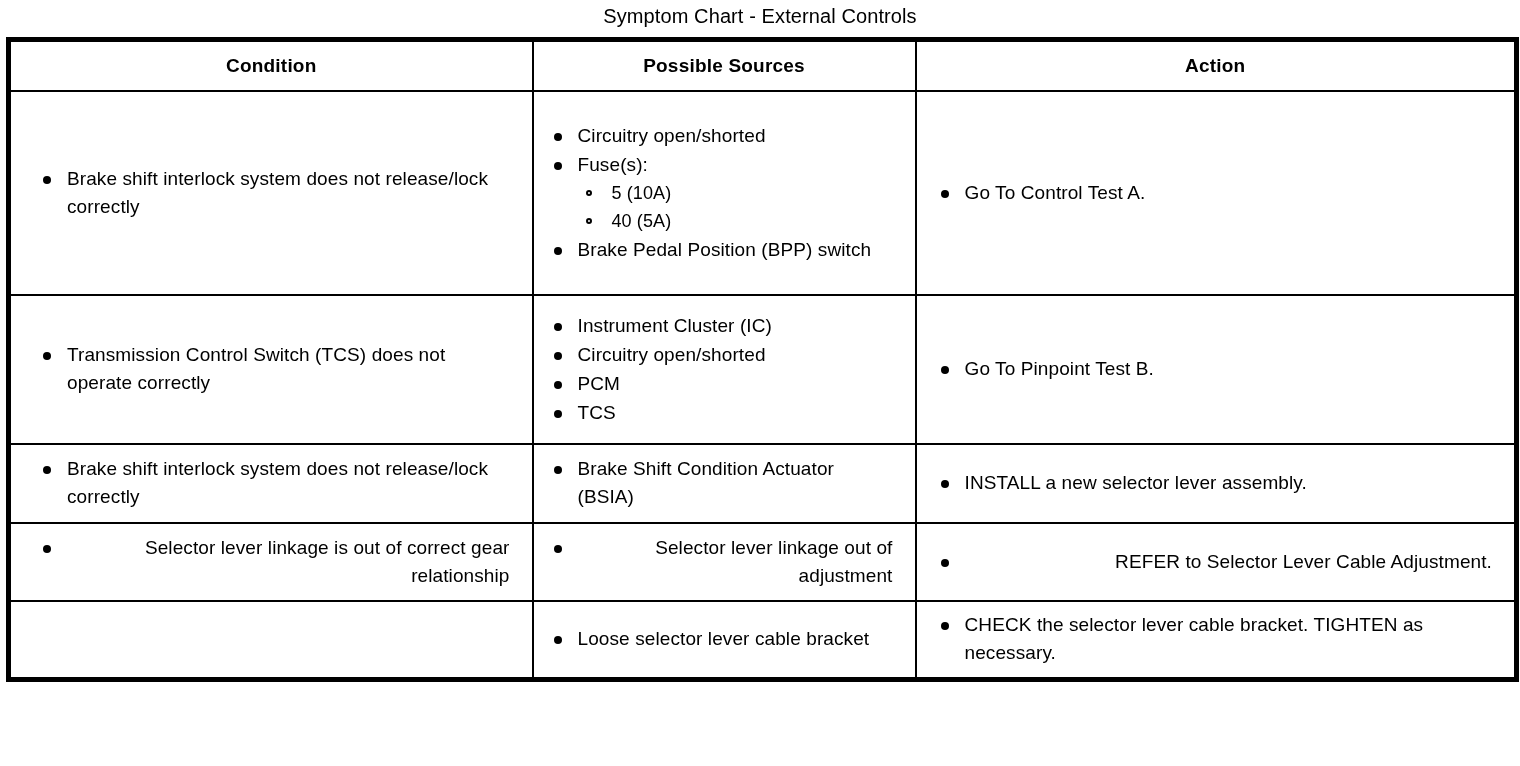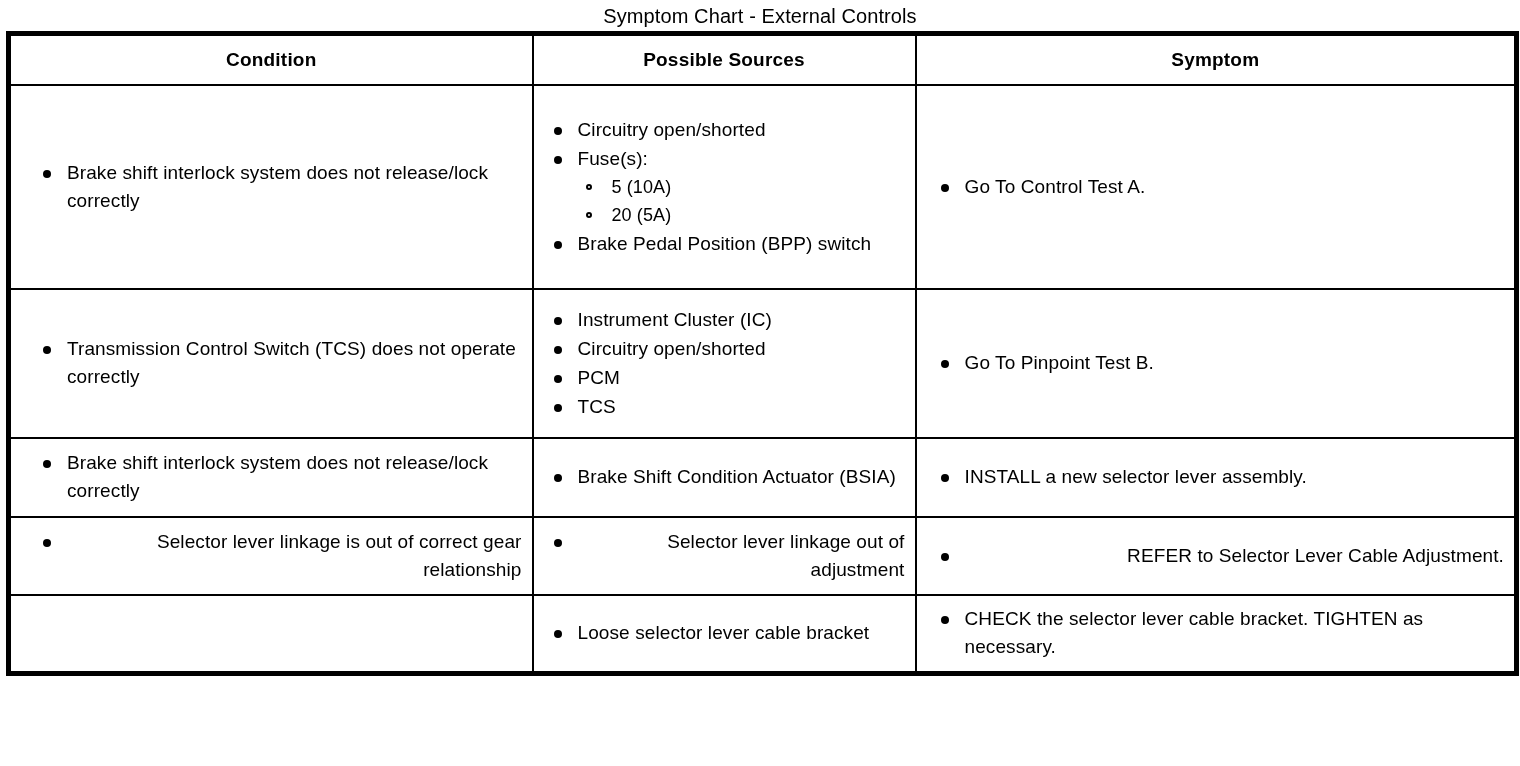--- a/index.html
+++ b/index.html
@@ -23,21 +23,21 @@
   .chart-title {
     text-align: center;
     font-size: 20px;
     font-weight: 400;
     line-height: 26px;
     padding-top: 3px;
     letter-spacing: 0.1px;
     color: #000;
   }
   .table-wrap {
-    margin-top: 2px;
+    margin-top: 8px;
     padding: 0 6px 0 6px;
     box-sizing: border-box;
   }
   table.symptom {
     width: 1508px;
     border-collapse: collapse;
     table-layout: fixed;
     border: 5px solid #000;
     background: #fff;
   }
@@ -53,21 +53,21 @@
     background: #fff;
   }
   table.symptom thead th {
     text-align: center;
     font-size: 19px;
     font-weight: bold;
     height: 48px;
     letter-spacing: 0.2px;
   }
   .cell-inner {
-    padding: 9px 10px 9px 14px;
+    padding: 9px 22px 9px 14px;
     box-sizing: border-box;
   }
   ul.blist {
     list-style: none;
     margin: 0;
     padding: 0;
   }
   ul.blist > li {
     position: relative;
     padding-left: 30px;
@@ -130,39 +130,39 @@
     <table class="symptom">
       <colgroup>
         <col class="c-cond">
         <col class="c-src">
         <col class="c-act">
       </colgroup>
       <thead>
         <tr>
           <th>Condition</th>
           <th>Possible Sources</th>
-          <th>Symptom</th>
+          <th>Action</th>
         </tr>
       </thead>
       <tbody id="tbody">
           <tr class="r1">
             <td class="col-cond">
               <div class="cell-inner">
                 <ul class="blist">
                   <li><span class="bullet"></span><span>Brake shift interlock system does not release/lock correctly</span></li>
                 </ul>
               </div>
             </td>
             <td class="col-src">
               <div class="cell-inner">
                 <ul class="blist">
                   <li><span class="bullet"></span><span>Circuitry open/shorted</span></li>
                   <li><span class="bullet"></span><span>Fuse(s):</span><ul class="sublist">
                       <li><span class="hollow-bullet"></span><span>5 (10A)</span></li>
-                      <li><span class="hollow-bullet"></span><span>20 (5A)</span></li>
+                      <li><span class="hollow-bullet"></span><span>40 (5A)</span></li>
                     </ul></li>
                   <li><span class="bullet"></span><span>Brake Pedal Position (BPP) switch</span></li>
                 </ul>
               </div>
             </td>
             <td class="col-act">
               <div class="cell-inner">
                 <ul class="blist">
                   <li><span class="bullet"></span><span>Go To Control Test A.</span></li>
                 </ul>

